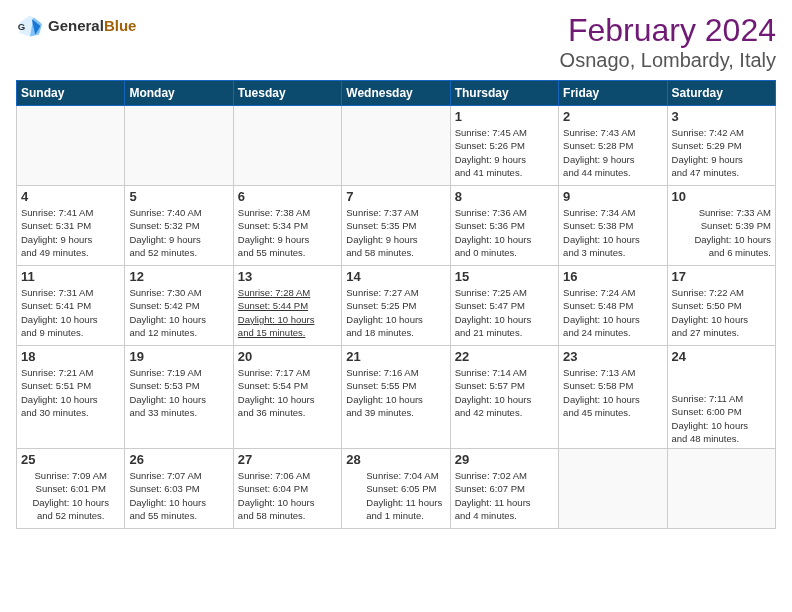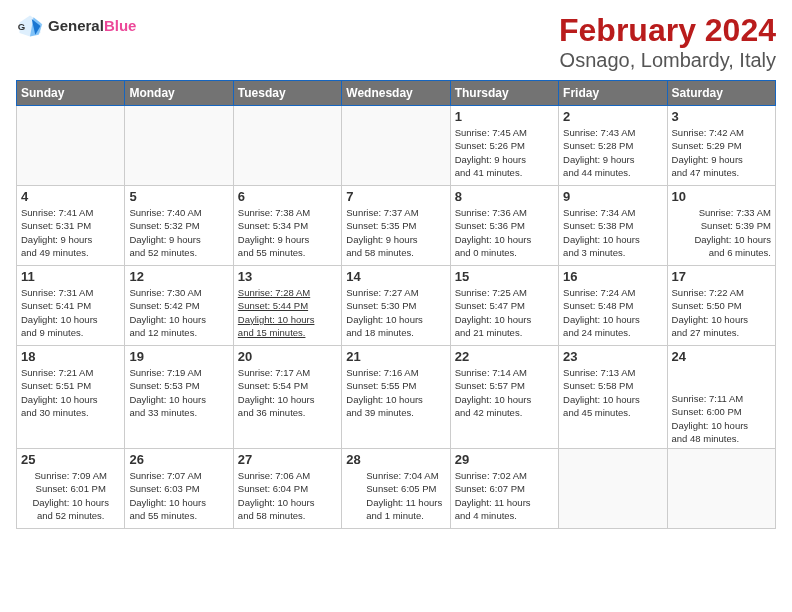--- a/index.html
+++ b/index.html
@@ -28,34 +28,34 @@
     }
     .logo-icon {
       width: 28px;
       height: 28px;
     }
     .title-block {
       text-align: right;
     }
     .main-title {
       font-size: 32px;
-      font-weight: bold;
-      color: #b91c1c;
+      font-weight: normal;
+      color: #701a75;
     }
     .subtitle {
       font-size: 20px;
       color: #555;
     }
     table {
       width: 100%;
       border-collapse: collapse;
       table-layout: fixed;
     }
     th {
-      background-color: #737373;
+      background-color: #0c4a6e;
       color: #fff;
       font-size: 12px;
       font-weight: bold;
       padding: 5px 4px;
       text-align: left;
       border: 1px solid #1565C0;
     }
     td {
       border: 1px solid #ccc;
       vertical-align: top;
@@ -88,21 +88,21 @@
   <div class="header">
     <div class="logo">
       <svg class="logo-icon" viewBox="0 0 32 32">
         <polygon points="16,4 28,12 28,24 16,28 4,24 4,12" fill="#2196F3" opacity="0.15"></polygon>
         <polygon points="20,6 30,14 26,26 16,28" fill="#2196F3" opacity="0.5"></polygon>
         <text x="2" y="20" font-size="11" font-weight="bold" fill="#333" font-family="Arial">G</text>
         <path d="M18 8 L28 16 L22 26" fill="#1976D2"></path>
       </svg>
       <div>
         <div style="font-size:15px;font-weight:bold;color:#333;line-height:1.1;">
-          <span style="color:#333;">General</span><span style="color:#ec4899;">Blue</span>
+          <span style="color:#333;">General</span><span style="color:#a16207;">Blue</span>
         </div>
       </div>
     </div>
     <div class="title-block">
       <div class="main-title">February 2024</div>
       <div class="subtitle">Osnago, Lombardy, Italy</div>
     </div>
   </div>
 
   <table>
@@ -214,21 +214,21 @@
           <td>
             <span class="day-num">13</span>
             <div class="day-info" style="white-space: pre-line; text-decoration: underline;">Sunrise: 7:28 AM
 Sunset: 5:44 PM
 Daylight: 10 hours
 and 15 minutes.</div>
           </td>
           <td>
             <span class="day-num">14</span>
             <div class="day-info" style="white-space: pre-line;">Sunrise: 7:27 AM
-Sunset: 5:30 PM
+Sunset: 5:25 PM
 Daylight: 10 hours
 and 18 minutes.</div>
           </td>
           <td>
             <span class="day-num">15</span>
             <div class="day-info" style="white-space: pre-line;">Sunrise: 7:25 AM
 Sunset: 5:47 PM
 Daylight: 10 hours
 and 21 minutes.</div>
           </td>

